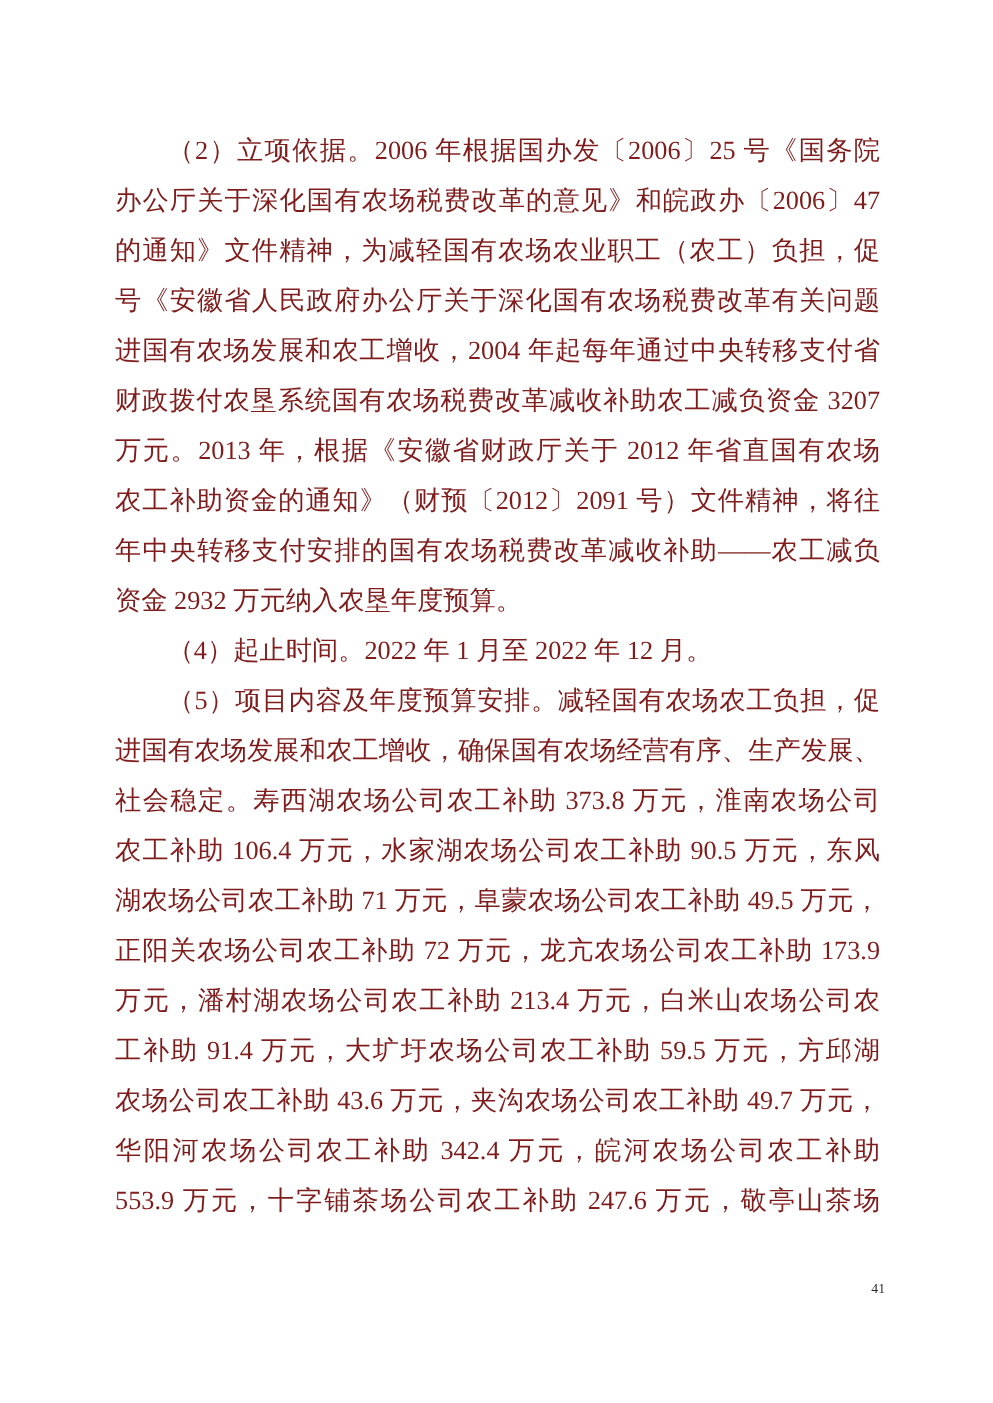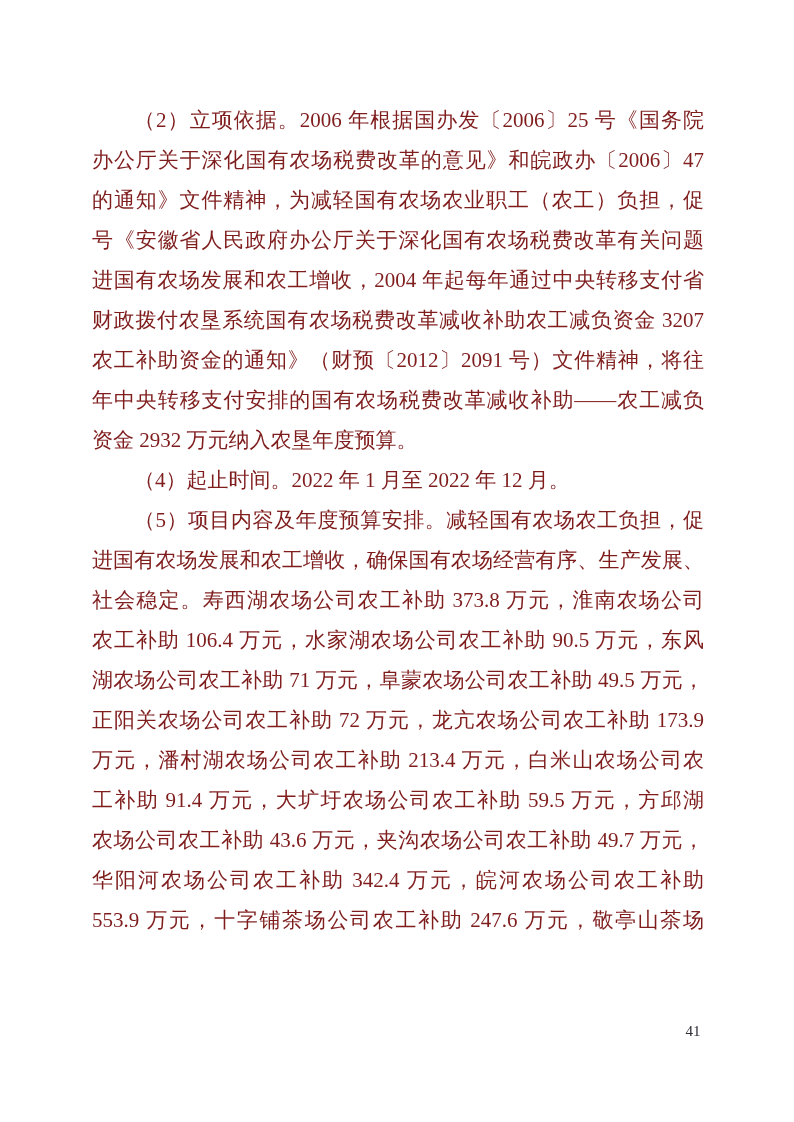--- a/index.html
+++ b/index.html
@@ -39,39 +39,40 @@
     text-align-last: left;
   }
   .line.indent {
     text-indent: 2em;
   }
   .page-num {
     position: absolute;
     left: 678px;
     top: 1022px;
     width: 30px;
-    font-size: 15px;
+    font-size: 11px;
     line-height: 18px;
     color: #2a2a35;
-    text-align: center;
+    text-align: right;
     font-family: "Liberation Serif", "DejaVu Serif", serif;
   }
 </style>
 </head>
 <body>
 
 <div class="page">
   <div class="doc-body">
 
     <div class="line indent">（2）立项依据。2006 年根据国办发〔2006〕25 号《国务院</div>
     <div class="line">办公厅关于深化国有农场税费改革的意见》和皖政办〔2006〕47</div>
     <div class="line">的通知》文件精神，为减轻国有农场农业职工（农工）负担，促</div>
     <div class="line">号《安徽省人民政府办公厅关于深化国有农场税费改革有关问题</div>
     <div class="line">进国有农场发展和农工增收，2004 年起每年通过中央转移支付省</div>
     <div class="line">财政拨付农垦系统国有农场税费改革减收补助农工减负资金 3207</div>
+    <div class="line">万元。2013 年，根据《安徽省财政厅关于 2012 年省直国有农场</div>
     <div class="line">农工补助资金的通知》（财预〔2012〕2091 号）文件精神，将往</div>
     <div class="line">年中央转移支付安排的国有农场税费改革减收补助——农工减负</div>
     <div class="line end">资金 2932 万元纳入农垦年度预算。</div>
 
 
     <div class="line indent end">（4）起止时间。2022 年 1 月至 2022 年 12 月。</div>
 
     <div class="line indent">（5）项目内容及年度预算安排。减轻国有农场农工负担，促</div>
     <div class="line">进国有农场发展和农工增收，确保国有农场经营有序、生产发展、</div>
     <div class="line">社会稳定。寿西湖农场公司农工补助 373.8 万元，淮南农场公司</div>

